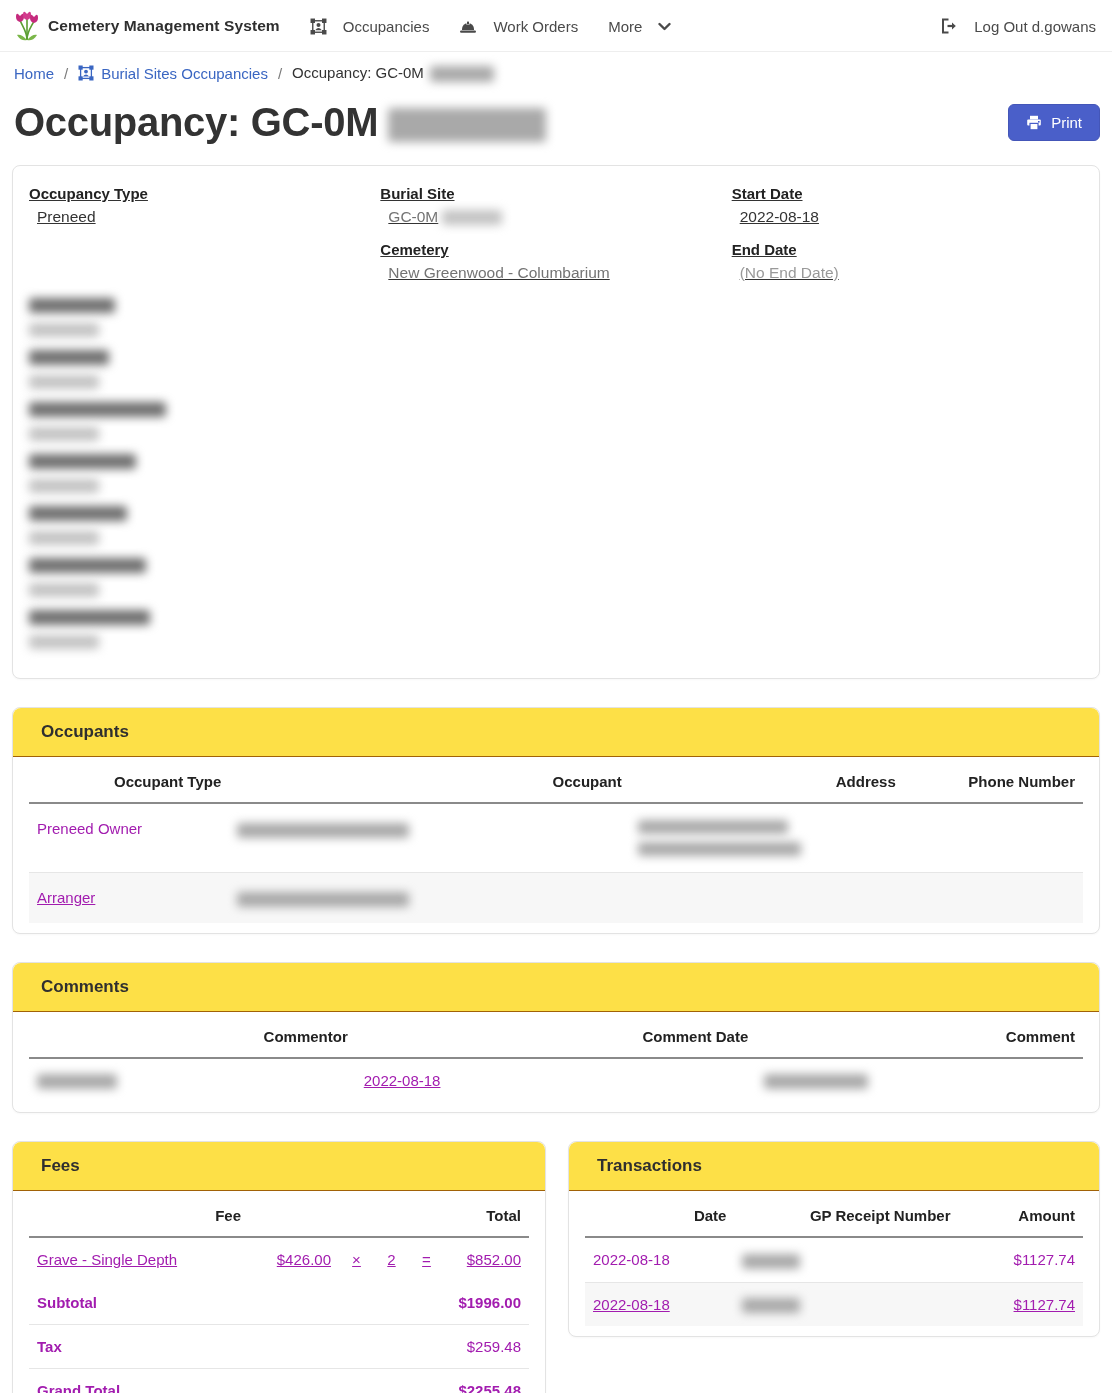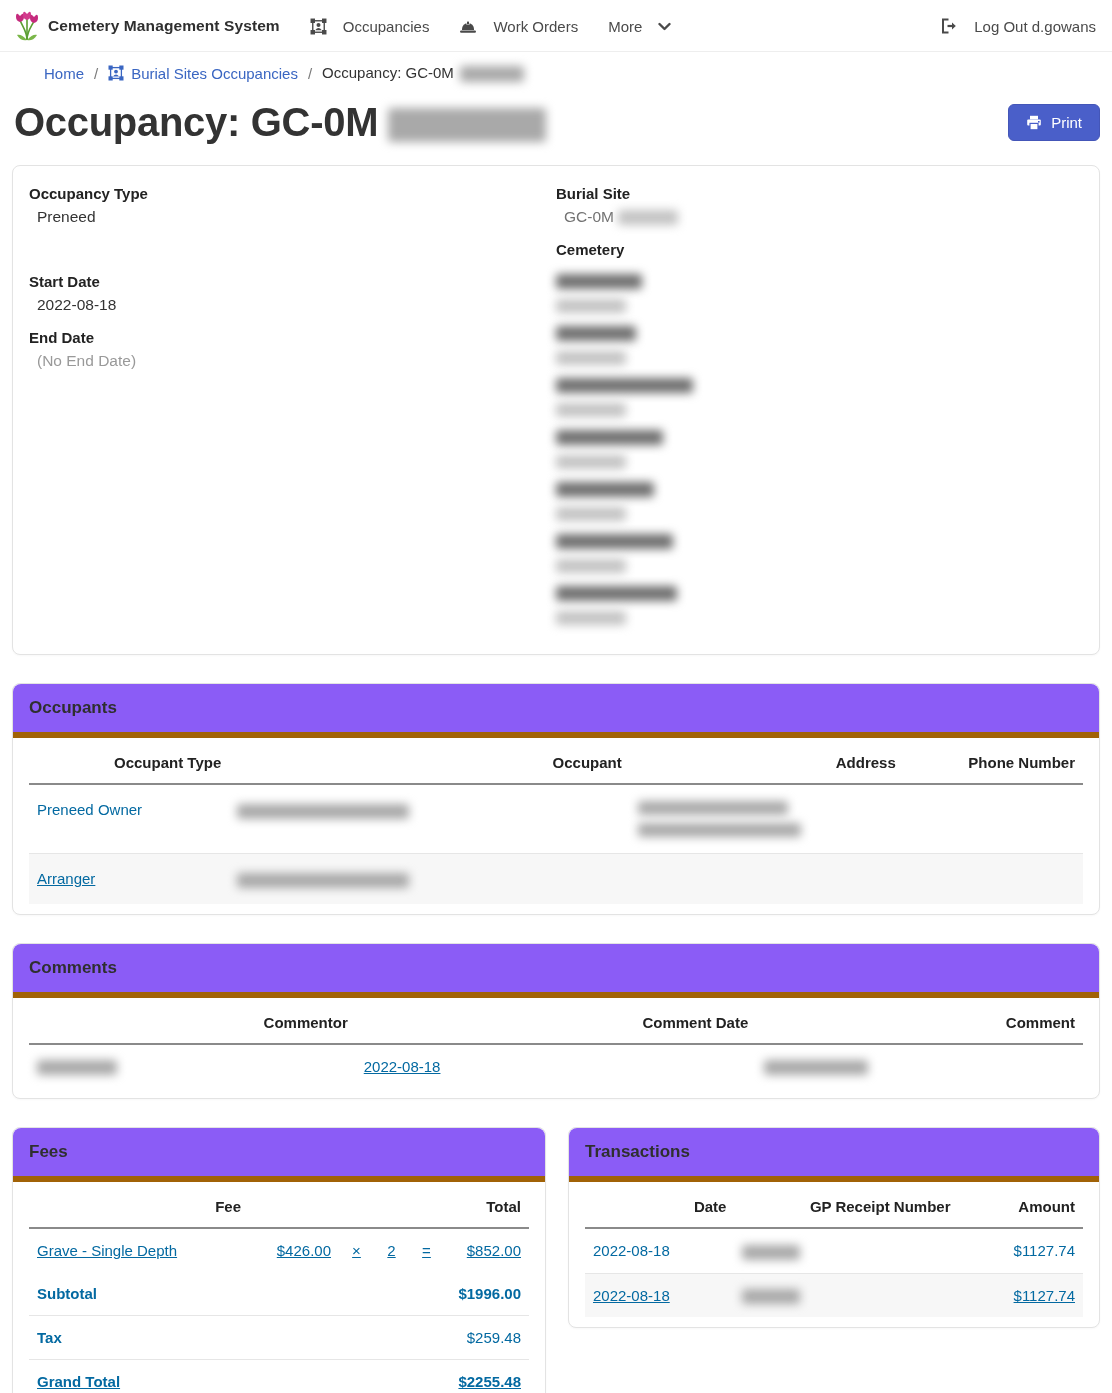--- a/index.html
+++ b/index.html
@@ -30,21 +30,21 @@
   .nav-item {
     display: flex; align-items: center; gap: 16px;
     color: #4a4a4a; font-size: 15px; cursor: pointer;
   }
   .nav-item svg { flex: 0 0 auto; }
   .nav-right .nav-item { color: #4a4a4a; }
 
   
   .breadcrumb {
     display: flex; align-items: center; gap: 10px;
-    padding: 12px 14px 10px 14px; font-size: 15px; margin-left: 30px;
+    padding: 12px 14px 10px 14px; font-size: 15px;
   }
   .breadcrumb a { color: #3a66c2; display: inline-flex; align-items: center; gap: 7px; }
   .crumb-sep { color: #7a7a7a; }
   .crumb-current { color: #333; }
 
   
   .page-header {
     display: flex; align-items: center; justify-content: space-between;
     padding: 8px 12px 20px 14px;
   }
@@ -56,45 +56,45 @@
     padding: 9px 17px; border-radius: 6px; cursor: pointer;
   }
 
   
   .content { padding: 0 12px 12px 12px; }
   .card {
     border: 1px solid #e3e3e3; border-radius: 8px; background: #fff;
     box-shadow: 0 1px 2px rgba(0,0,0,.03); margin-bottom: 28px;
   }
   .section-header {
-    background: #8b5cf6; border-bottom: 6px solid #a16207;
+    background: #fde047; border-bottom: 1px solid #a16207;
     border-radius: 8px 8px 0 0;
-    padding: 14px 16px; font-size: 17px; font-weight: 700; color: #2f2f2f;
+    padding: 14px 28px; font-size: 17px; font-weight: 700; color: #2f2f2f;
   }
   .section-body { padding: 2px 16px 10px 16px; }
 
   
-  .detail-card { padding: 16px; display: grid; grid-template-columns: repeat(2, 1fr); }
+  .detail-card { padding: 16px; display: grid; grid-template-columns: repeat(3, 1fr); text-decoration: underline; }
   .field { margin-bottom: 9px; }
   .field-label { font-weight: 700; font-size: 15px; color: #222; line-height: 23px; }
   .field-value { font-size: 15.5px; color: #333; line-height: 24px; margin-left: 8px; }
   .field-value a { color: #737373; }
   .muted { color: #999; }
   .red-field { margin-bottom: 13px; }
   .red-field .blur { display: block; }
   .red-field .lab { height: 15px; margin: 4px 0 10px 0; }
   .red-field .val { height: 14px; width: 70px; }
 
   
   table { width: 100%; border-collapse: collapse; font-size: 15px; }
   th {
     text-align: right; font-weight: 700; color: #222;
     padding: 14px 8px 12px 8px; border-bottom: 2px solid #8a8a8a;
   }
-  td { padding: 13px 8px; border-bottom: 1px solid #e6e6e6; color: #0369a1; vertical-align: top; }
+  td { padding: 13px 8px; border-bottom: 1px solid #e6e6e6; color: #a21caf; vertical-align: top; }
   tr:last-child > td { border-bottom: none; text-decoration: underline; }
   tbody tr.striped { background: #f7f7f7; }
   .num, th.num { text-align: right; }
   .ctr, th.ctr { text-align: center; }
 
   
   .col-otype { width: 19%; } .col-occ { width: 38%; } .col-addr { width: 26%; } .col-phone { width: 17%; }
   .addr-line { display: block; height: 14px; margin-bottom: 8px; }
   .addr-line:last-child { margin-bottom: 0; }
   .tall-cell td { padding-top: 16px; padding-bottom: 16px; }
@@ -240,20 +240,23 @@
     </div>
     <div>
       <div class="field">
         <div class="field-label">Burial Site</div>
         <div class="field-value">
           <a href="#"><span>GC-0M</span><span class="blur light" style="width:60px;height:15px;margin-left:4px;"></span></a>
         </div>
       </div>
       <div class="field">
         <div class="field-label">Cemetery</div>
+        <div class="field-value">
+          <a href="#">New Greenwood - Columbarium</a>
+        </div>
       </div>
     </div>
     <div>
       <div class="field">
         <div class="field-label">Start Date</div>
         <div class="field-value">2022-08-18</div>
       </div>
       <div class="field">
         <div class="field-label">End Date</div>
         <div class="field-value muted">(No End Date)</div>

